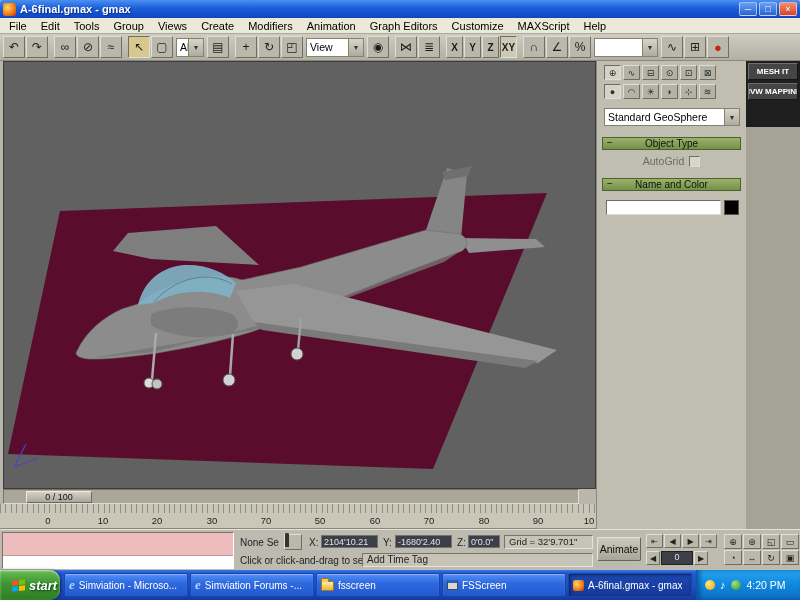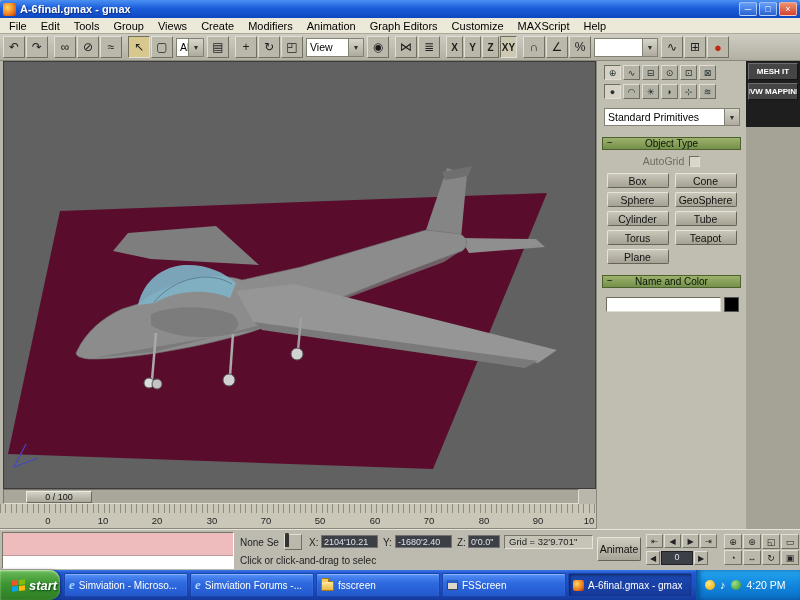--- a/index.html
+++ b/index.html
@@ -219,41 +219,30 @@
   </div>
   <div class="tabrow">
     <span class="ptab active">●</span>
     <span class="ptab">◠</span>
     <span class="ptab">☀</span>
     <span class="ptab">◗</span>
     <span class="ptab">⊹</span>
     <span class="ptab">≋</span>
   </div>
   <div class="dd cp-dd">
-    <span class="dd-val">Standard Primitives</span>
+    <span class="dd-val">Standard GeoSphere</span>
     <span class="dd-arr">▼</span>
   </div>
   <div class="rollout">
     <span class="minus">−</span>
     <span>Object Type</span>
   </div>
   <div class="autogrid-row">
     <span>AutoGrid</span>
     <span class="checkbox"></span>
-  </div>
-  <div class="obj-grid">
-    <span class="obj-btn">Box</span>
-    <span class="obj-btn">Cone</span>
-    <span class="obj-btn">Sphere</span>
-    <span class="obj-btn">GeoSphere</span>
-    <span class="obj-btn">Cylinder</span>
-    <span class="obj-btn">Tube</span>
-    <span class="obj-btn">Torus</span>
-    <span class="obj-btn">Teapot</span>
-    <span class="obj-btn">Plane</span>
   </div>
   <div class="rollout">
     <span class="minus">−</span>
     <span>Name and Color</span>
   </div>
   <div class="name-row">
     <span class="name-field"></span>
     <span class="color-swatch"></span>
   </div>
 </div>
@@ -275,20 +264,21 @@
     <span class="lock-body"></span>
   </span>
   <span class="stext" style="left:309px;top:7px">X:</span>
   <span class="coord-field" style="left:321px;top:5px;width:57px">2104'10.21</span>
   <span class="stext" style="left:383px;top:7px">Y:</span>
   <span class="coord-field" style="left:395px;top:5px;width:57px">-1680'2.40</span>
   <span class="stext" style="left:457px;top:7px">Z:</span>
   <span class="coord-field" style="left:468px;top:5px;width:32px">0'0.0"</span>
   <span class="sunken-field" style="left:504px;top:5px;width:89px;font-size:9.5px">Grid = 32'9.701"</span>
   <span class="stext" style="left:240px;top:25px">Click or click-and-drag to selec</span>
+  <span class="sunken-field" style="left:362px;top:23px;width:231px">Add Time Tag</span>
   <span class="animate-btn">Animate</span>
   <span class="pb-row" style="left:646px;top:4px">
     <span class="sm-btn">⇤</span>
     <span class="sm-btn">◀</span>
     <span class="sm-btn">▶</span>
     <span class="sm-btn">⇥</span>
   </span>
   <span class="pb-row" style="left:646px;top:21px">
     <span class="sm-btn" style="width:14px">◀</span>
     <span class="frame-field">0</span>

